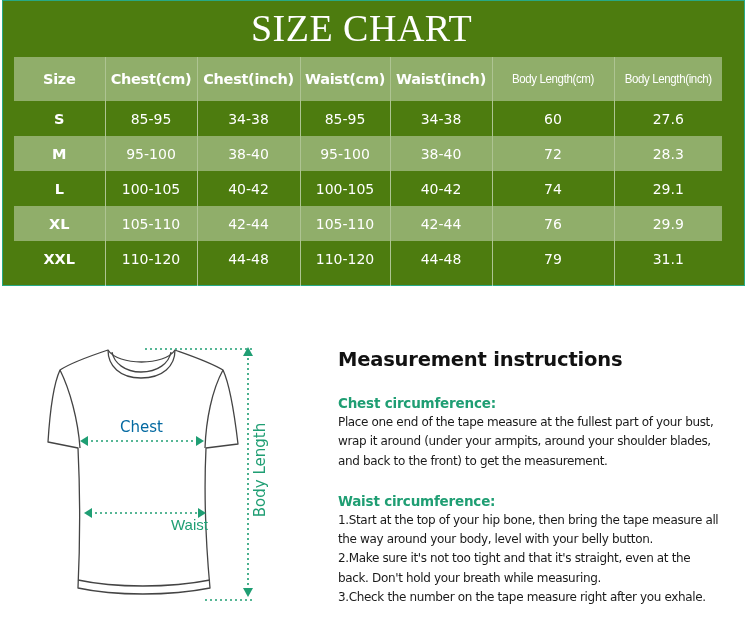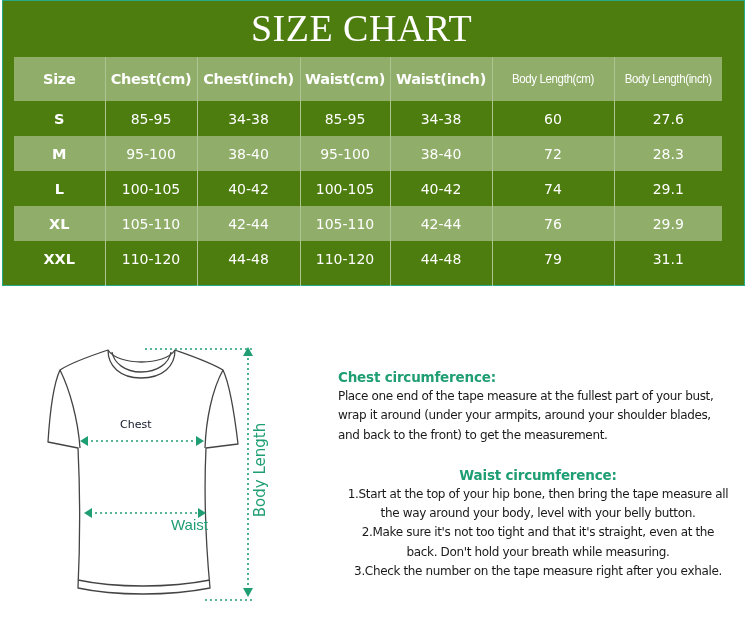--- a/index.html
+++ b/index.html
@@ -34,21 +34,21 @@
   #size-table td { font-size: 14px; font-family: "DejaVu Sans", sans-serif; }
   #size-table td.size-col { font-weight: bold; font-size: 14.5px; }
   #size-table tr.spacer td { height: 11px; }
 
   #diagram { position: absolute; left: 20px; top: 330px; width: 270px; height: 290px; }
 
   #instructions { position: absolute; left: 338px; top: 347px; width: 400px; color: #1a1a1a; }
   #instr-title { font-size: 19.5px; font-family: "DejaVu Sans", sans-serif; margin: 0; line-height: 26px; color: #111; letter-spacing: -0.2px; }
   .instr-heading { color: #1f9e73; font-weight: bold; font-size: 13.5px; line-height: 20px; margin-top: 20px; font-family: "DejaVu Sans", sans-serif; letter-spacing: -0.2px; }
   .instr-line { font-size: 12px; line-height: 19.3px; font-family: "DejaVu Sans", sans-serif; letter-spacing: -0.35px; white-space: nowrap; }
-  #waist-block { margin-top: 14px; text-align: center; }
+  #waist-block { margin-top: 14px; }
 </style>
 </head>
 <body>
 
 <div id="chart-panel">
   <div id="chart-title">SIZE CHART</div>
   <table id="size-table">
     <colgroup>
       <col style="width:91px">
         <col style="width:92px">
@@ -151,26 +151,27 @@
     </g>
     <g fill="#1f9e73">
       <polygon points="60,111 68,106 68,116"></polygon>
       <polygon points="184,111 176,106 176,116"></polygon>
       <polygon points="64,183 72,178 72,188"></polygon>
       <polygon points="186,183 178,178 178,188"></polygon>
       <polygon points="228,17 223,26 233,26"></polygon>
       <polygon points="228,267 223,258 233,258"></polygon>
     </g>
   </svg>
-  <div style="position:absolute;left:100px;top:88px;color:#0f172a;font-size:11px;font-family:'DejaVu Sans',sans-serif;">Chest</div>
+  <div style="position:absolute;left:100px;top:88px;color:#0369a1;font-size:15px;font-family:'DejaVu Sans',sans-serif;">Chest</div>
   <div style="position:absolute;left:115px;top:186px;color:#1f9e73;font-size:15px;font-family:Liberation Sans, sans-serif;margin-left:36px;">Waist</div>
   <div style="position:absolute;left:240px;top:140px;color:#1f9e73;font-size:15px;font-family:'DejaVu Sans',sans-serif;transform:translate(-50%,-50%) rotate(-90deg);white-space:nowrap;">Body Length</div>
 </div>
 
 <div id="instructions">
+  <h2 id="instr-title">Measurement instructions</h2>
   <div class="instr-heading">Chest circumference:</div>
   <div class="instr-line">Place one end of the tape measure at the fullest part of your bust,</div>
   <div class="instr-line">wrap it around (under your armpits, around your shoulder blades,</div>
   <div class="instr-line">and back to the front) to get the measurement.</div>
   <div id="waist-block">
     <div class="instr-heading">Waist circumference:</div>
     <div class="instr-line">1.Start at the top of your hip bone, then bring the tape measure all</div>
     <div class="instr-line">the way around your body, level with your belly button.</div>
     <div class="instr-line">2.Make sure it's not too tight and that it's straight, even at the</div>
     <div class="instr-line">back. Don't hold your breath while measuring.</div>

